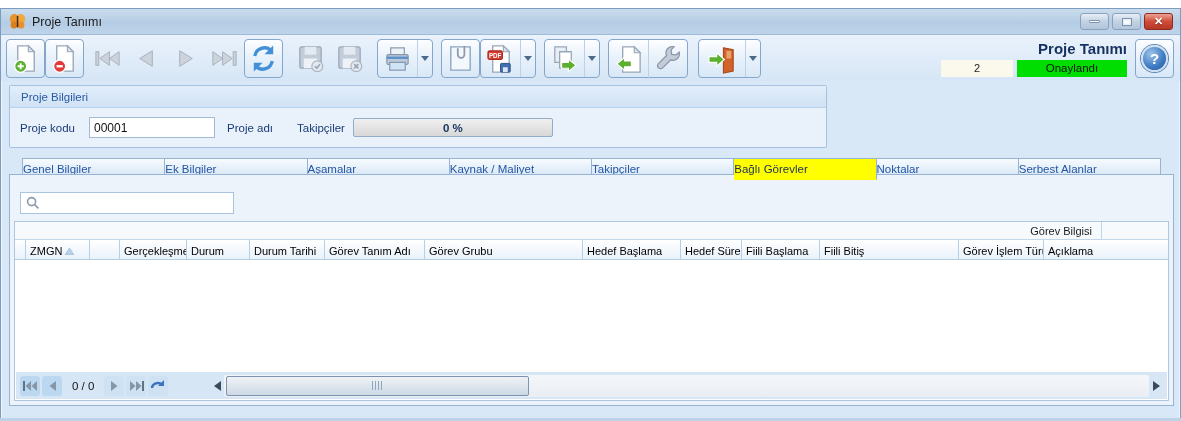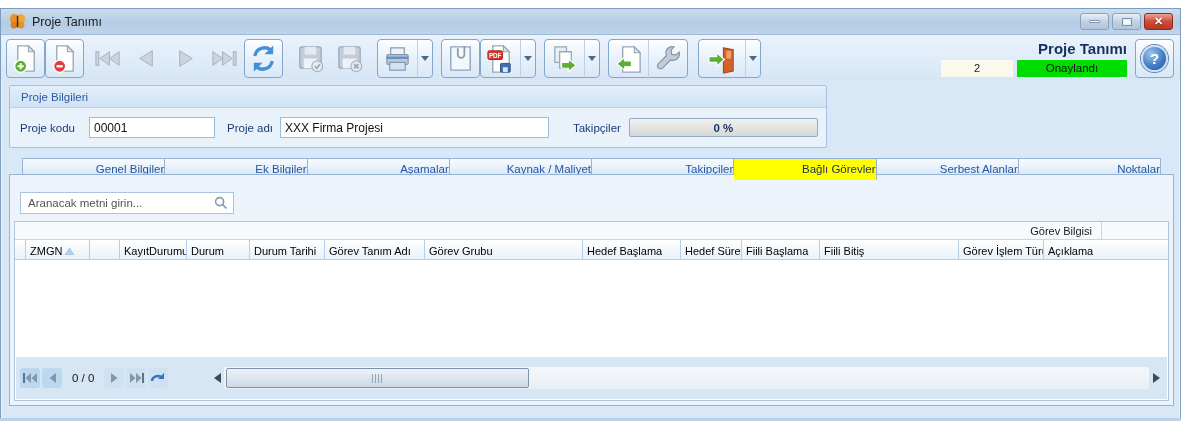--- a/index.html
+++ b/index.html
@@ -91,21 +91,21 @@
   .progress {
     width:200px; height:19px; border:1px solid #93acc8; border-radius:2px;
     background:linear-gradient(#f0f0f0,#d7d7d7); position:relative;
     display:flex; align-items:center; justify-content:center;
   }
   .progress .ptext { font-size:11.5px; font-weight:bold; color:#15315f; position:relative; }
 
   
   .tabs { display:flex; margin:10px 0 0 21px; width:1139px; height:22px; }
   .tab {
-    flex:1; display:flex; align-items:center; justify-content:flex-end;
+    flex:1; display:flex; align-items:center; justify-content:flex-start;
     border:1px solid #96b3d3; border-left-width:0;
     background:linear-gradient(#f7fbfe,#d2e3f4);
     color:#2456a4; font-size:11.5px; cursor:pointer; white-space:nowrap;
   }
   .tab:first-child { border-left-width:1px; }
   .tab.active {
     background:#ffff00; color:#1a2f55; border-color:#96b3d3; border-bottom-color:#ffff00;
     position:relative; z-index:2;
   }
 
@@ -138,21 +138,21 @@
     height:20px; display:flex; background:linear-gradient(#ffffff,#e9f2fb);
     border-bottom:1px solid #b5cfe8; font-size:11px; color:#000;
   }
   .hcell {
     border-right:1px solid #b5cfe8; padding:3px 4px 0 4px; white-space:nowrap; overflow:hidden;
     display:flex; align-items:center; gap:3px; cursor:pointer;
   }
   .grid-body { height:118px; background:#fff; }
 
   .pager {
-    position:absolute; left:1px; right:1px; bottom:1px; height:42px;
+    position:absolute; left:1px; right:1px; bottom:1px; height:27px;
     background:#d7e6f5; display:flex; align-items:center; padding:0 4px; gap:2px;
   }
   .pbtn { width:20px; height:20px; border-radius:3px; display:flex; align-items:center; justify-content:center;
           background:#cee2f4; cursor:pointer; flex:0 0 auto; }
   .pbtn.hl { background:#bcd8f0; }
   .pager-text { font-size:11.5px; color:#111; margin:0 8px; }
   .hscroll { display:flex; align-items:center; flex:1; margin-left:40px; height:23px; }
   .sarrow { width:14px; height:20px; display:flex; align-items:center; justify-content:center; cursor:pointer; flex:0 0 auto; }
   .strack { flex:1; height:22px; background:linear-gradient(#f4f7fa,#e9eef4); border-radius:2px; position:relative; }
   .sthumb {
@@ -356,21 +356,20 @@
       <div class="help-circle">?</div>
     </div>
   </div>
 
   <div class="groupbox">
     <div class="groupbox-header">Proje Bilgileri</div>
     <div class="groupbox-body">
       <span class="fld-label" style="margin-left:6px;">Proje kodu</span>
       <input class="fld-input" style="width: 126px; margin-left: 14px;" value="00001">
       <span class="fld-label" style="margin-left:12px;">Proje adı</span>
-      <input class="fld-input" style="width: 284px; margin-left: 7px;" value="XXX Firma Projesi">
       <span class="fld-label" style="margin-left:24px;">Takipçiler</span>
       <div class="progress" style="margin-left:8px;">
         <span class="ptext">0 %</span>
       </div>
     </div>
   </div>
 
   <div class="tabs">
     <div class="tab">
         <span>Genel Bilgiler</span>
@@ -384,30 +383,29 @@
     <div class="tab">
         <span>Kaynak / Maliyet</span>
       </div>
     <div class="tab">
         <span>Takipçiler</span>
       </div>
     <div class="tab active">
         <span>Bağlı Görevler</span>
       </div>
     <div class="tab">
+        <span>Noktalar</span>
+      </div>
+    <div class="tab">
         <span>Serbest Alanlar</span>
-      </div>
-    <div class="tab">
-        <span>Noktalar</span>
       </div>
   </div>
 
   <div class="panel">
     <div class="searchbox">
-      <input placeholder="Aranacak metni girin..." style="">
       <svg width="14" height="14" viewBox="0 0 14 14">
         <circle cx="5.6" cy="5.6" r="4" fill="none" stroke="#8a9aaa" stroke-width="1.6"></circle>
         <path d="M8.6 8.6l3.8 3.8" stroke="#8a9aaa" stroke-width="1.6"></path>
       </svg>
     </div>
 
     <div class="grid-frame">
       <div class="band-row">
         <span>Görev Bilgisi</span>
       </div>
@@ -416,21 +414,21 @@
         <div class="hcell" style="width:64px; flex:0 0 auto;">
           <span>ZMGN</span>
           <svg width="9" height="7" viewBox="0 0 9 7">
               <path d="M4.5 0L9 7H0z" fill="#b9d1e8" stroke="#90b2d4" stroke-width="0.6"></path>
             </svg>
         </div>
         <div class="hcell" style="width:30px; flex:0 0 auto;">
             <span></span>
           </div>
         <div class="hcell" style="width:67px; flex:0 0 auto;">
-            <span>KayıtDurumu</span>
+            <span>Gerçekleşme</span>
           </div>
         <div class="hcell" style="width:63px; flex:0 0 auto;">
             <span>Durum</span>
           </div>
         <div class="hcell" style="width:75px; flex:0 0 auto;">
             <span>Durum Tarihi</span>
           </div>
         <div class="hcell" style="width:100px; flex:0 0 auto;">
             <span>Görev Tanım Adı</span>
           </div>

